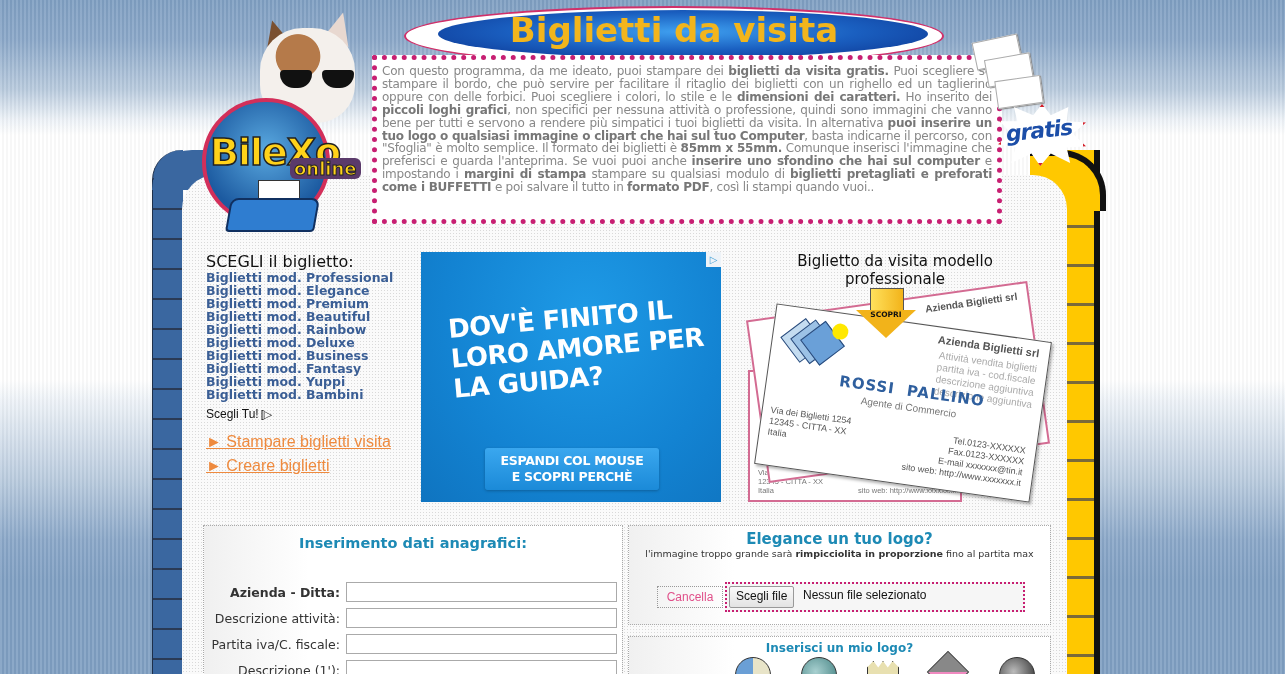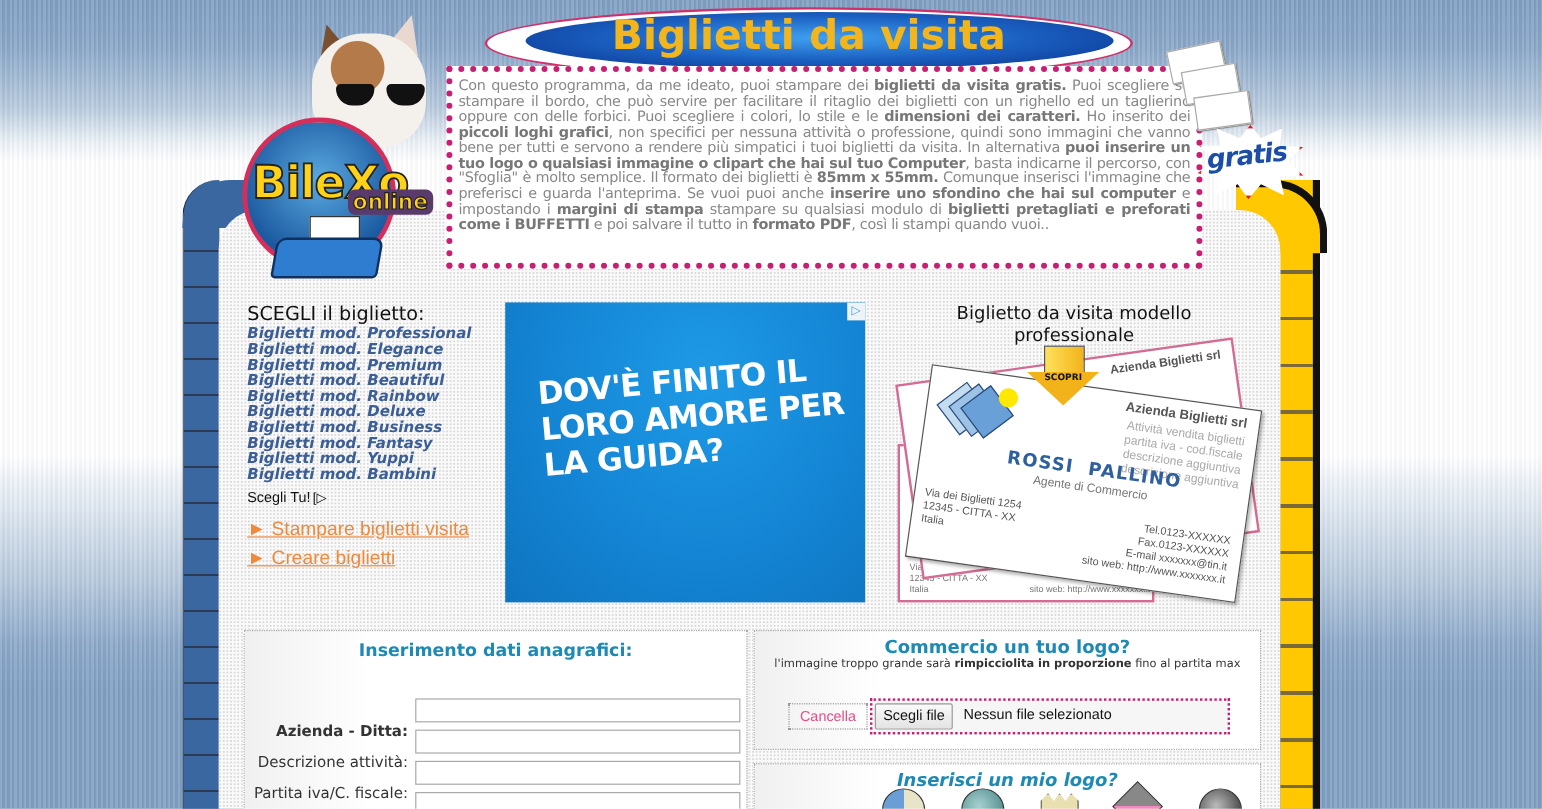--- a/index.html
+++ b/index.html
@@ -94,21 +94,21 @@
   .mini-card { position:absolute; width:44px; height:26px; background:#fff; border:1px solid #aaa; box-shadow:1px 1px 1px #888; }
   .gratis-burst {
     position:absolute; left:998px; top:104px; width:82px; height:56px;
     background:#fff; border:3px solid #d3202a;
     clip-path: polygon(50% 0%, 60% 18%, 80% 5%, 78% 28%, 100% 30%, 85% 48%, 100% 68%, 78% 70%, 82% 95%, 60% 80%, 48% 100%, 38% 80%, 15% 95%, 20% 70%, 0% 65%, 15% 48%, 2% 28%, 22% 28%, 18% 5%, 40% 18%);
   }
   .gratis-text { position:absolute; left:1001px; top:118px; width:76px; text-align:center; font-family:"DejaVu Sans", sans-serif; font-style:italic; font-weight:bold; font-size:22px; color:#1c4ea8; transform:rotate(-6deg); letter-spacing:-1px;}
   
   .menu { position:absolute; left:206px; top:252px; width:210px; }
   .menu-title { font-family:"DejaVu Sans", sans-serif; font-weight:normal; font-size:16px; color:#111; }
-  .menu-item { display:block; font-family:"DejaVu Sans", sans-serif; font-weight:bold; font-size:12.5px; line-height:13px; color:#3a5e95; text-decoration:none; white-space:nowrap;font-style:italic; }
+  .menu-item { display:block; font-family:"DejaVu Sans", sans-serif; font-weight:bold; font-size:12.5px; line-height:13px; color:#3a5e95; text-decoration:none; white-space:nowrap; }
   .scegli { position:absolute; left:206px; top:407px; font-family:"Liberation Sans", sans-serif; font-size:12px; color:#111; }
   .scegli .ad-tri { display:inline-block; font-size:11px; margin-left:2px; }
   .orange-links { position:absolute; left:206px; top:430px; }
   .orange-link { display:block; font-family:"Liberation Sans", sans-serif; font-size:16px; line-height:24px; color:#ee8a3e; text-decoration:underline; white-space:nowrap; }
   
   .ad {
     position:absolute; left:421px; top:252px; width:300px; height:250px;
     background: radial-gradient(ellipse at 55% 25%, #1e9ae6 0%, #1383d2 60%, #0f74c0 100%);
     overflow:hidden;
   }
@@ -155,21 +155,21 @@
   .arrow .shaft { position:absolute; left:14px; top:0; width:32px; height:22px; background:linear-gradient(to right,#ffe15c,#f2b31a); border:1px solid #555; }
   .arrow .head { position:absolute; left:0; top:22px; width:0; height:0; border-left:30px solid transparent; border-right:30px solid transparent; border-top:28px solid #f2b31a; }
   .arrow .lbl { position:absolute; left:0; top:22px; width:60px; text-align:center; font-family:"DejaVu Sans", sans-serif; font-weight:bold; font-size:7.5px; color:#111; }
   
   .panel {
     position:absolute; background:#fff; border:1px dotted #aaa;
     background-image: linear-gradient(to right, #f0f0f0 0%, #ffffff 25%, #ffffff 100%);
   }
   .panel-title { font-family:"DejaVu Sans", sans-serif; font-weight:bold; color:#1d8ab5; text-align:center; }
   .form-row { position:absolute; left:0; width:414px; height:22px; }
-  .form-label { position:absolute; right:278px; top:19px; font-family:"DejaVu Sans", sans-serif; font-size:12.5px; color:#333; white-space:nowrap; }
+  .form-label { position:absolute; right:278px; top:3px; font-family:"DejaVu Sans", sans-serif; font-size:12.5px; color:#333; white-space:nowrap; }
   .form-label.b { font-weight:bold; }
   .form-input { position:absolute; left:142px; top:0; width:271px; height:20px; border:1px solid #aaa; background:#fff; box-sizing:border-box; }
   .logo-desc { font-family:"DejaVu Sans", sans-serif; font-size:9.5px; line-height:11.5px; color:#333; text-align:center; }
   .cancel-btn { position:absolute; left:28px; top:60px; width:64px; height:20px; border:1px dotted #999; font-family:"Liberation Sans", sans-serif; font-size:12px; color:#e0508a; text-align:center; line-height:20px; }
   .file-wrap { position:absolute; left:96px; top:56px; width:296px; height:26px; border:2px dotted #c71f72; background:#f6f6f6; }
   .file-btn { position:absolute; left:2px; top:2px; height:20px; padding:0 6px; border:1px solid #999; background:linear-gradient(#fafafa,#e3e3e3); font-family:"Liberation Sans", sans-serif; font-size:12px; line-height:19px; color:#111; border-radius:2px; }
   .file-status { position:absolute; left:76px; top:4px; font-family:"Liberation Sans", sans-serif; font-size:12px; color:#111; }
   .logo-icons span { position:absolute; top:20px; width:34px; height:34px; }
 </style>
 </head>
@@ -232,20 +232,24 @@
   <span>Scegli Tu!</span><span class="ad-tri">[▷</span>
 </div>
 <div class="orange-links">
   <a class="orange-link">► Stampare biglietti visita</a>
   <a class="orange-link">► Creare biglietti</a>
 </div>
 
 <div class="ad">
   <div class="ad-choices">▷</div>
   <div class="ad-headline">DOV'È FINITO IL LORO AMORE PER LA GUIDA?</div>
+  <div class="ad-btn">
+    <div>ESPANDI COL MOUSE</div>
+    <div>E SCOPRI PERCHÈ</div>
+  </div>
 </div>
 
 <div class="example-title">Biglietto da visita modello professionale</div>
 <div class="card-back2">
   <div class="t" style="left:8px;top:96px">
     <div>Via dei Biglietti 1254</div>
     <div>12345 - CITTA - XX</div>
     <div>Italia</div>
   </div>
   <div class="t" style="left:108px;top:114px">sito web: http://www.xxxxxxx.it</div>
@@ -301,33 +305,33 @@
     <span class="form-label">Descrizione attività:</span>
     <input class="form-input" value="" style="">
   </div>
   <div class="form-row" style="top:134px">
     <span class="form-label">Descrizione (1'):</span>
     <input class="form-input" value="" style="">
   </div>
 </div>
 
 <div class="panel" style="left:628px;top:525px;width:421px;height:98px;">
-  <div class="panel-title" style="margin-top:4px;font-size:15px;">Commercio un tuo logo?</div>
+  <div class="panel-title" style="margin-top:4px;font-size:15px;">Elegance un tuo logo?</div>
   <div class="logo-desc">
     <div><span>l'immagine troppo grande sarà </span><b>rimpicciolita in proporzione</b><span> fino al partita max</span></div>
   </div>
   <div class="cancel-btn">Cancella</div>
   <div class="file-wrap">
     <span class="file-btn">Scegli file</span>
     <span class="file-status">Nessun file selezionato</span>
   </div>
 </div>
 
 <div class="panel" style="left:628px;top:636px;width:421px;height:50px;overflow:hidden">
-  <div class="panel-title" style="margin-top:4px;font-size:15px;font-style:italic;">Inserisci un mio logo?</div>
+  <div class="panel-title" style="margin-top:4px;font-size:12px;">Inserisci un mio logo?</div>
   <div class="logo-icons">
     <span style="left:106px;border-radius:50%;background:conic-gradient(#e8e4c8 0 45%, #6a9fd6 45% 100%);border:1px solid #333"></span>
     <span style="left:172px;border-radius:50%;background:radial-gradient(circle at 40% 40%,#a8d0d0,#3a7a7a);border:1px solid #333"></span>
     <span style="left:238px;top:24px;width:30px;height:30px;background:#e8e0b0;border:1px solid #333;clip-path:polygon(0 20%,20% 0,35% 20%,50% 0,65% 20%,80% 0,100% 20%,100% 100%,0 100%)"></span>
     <span style="left:304px;width:28px;height:28px;transform:rotate(45deg);background:linear-gradient(135deg,#888 50%,#f08ac0 50%);border:1px solid #333"></span>
     <span style="left:370px;border-radius:50%;background:radial-gradient(circle at 40% 40%,#bbb,#222);border:1px solid #333"></span>
   </div>
 </div>
 
 </body></html>

